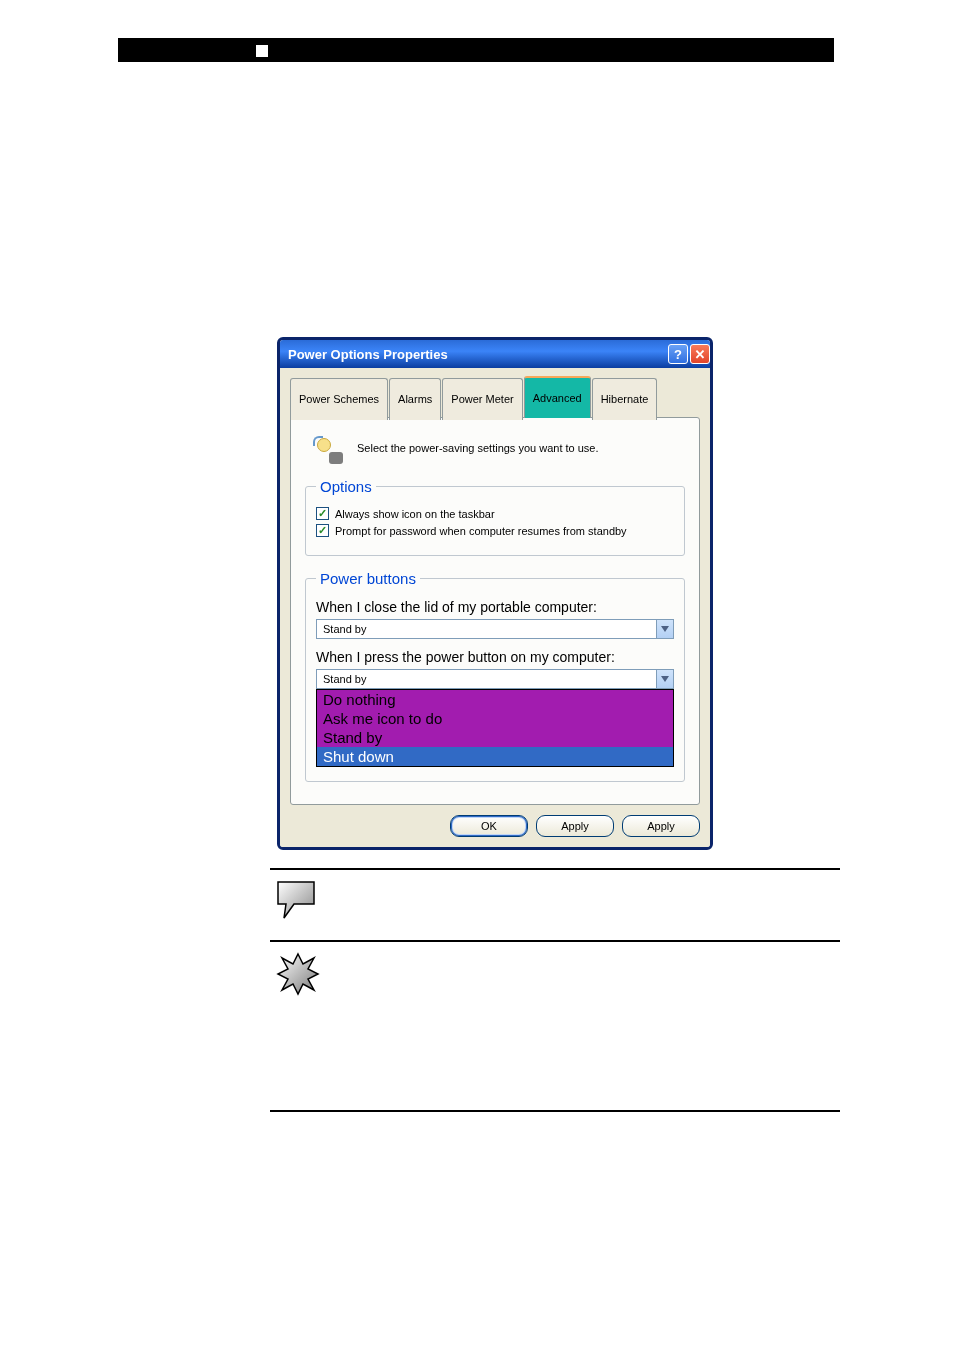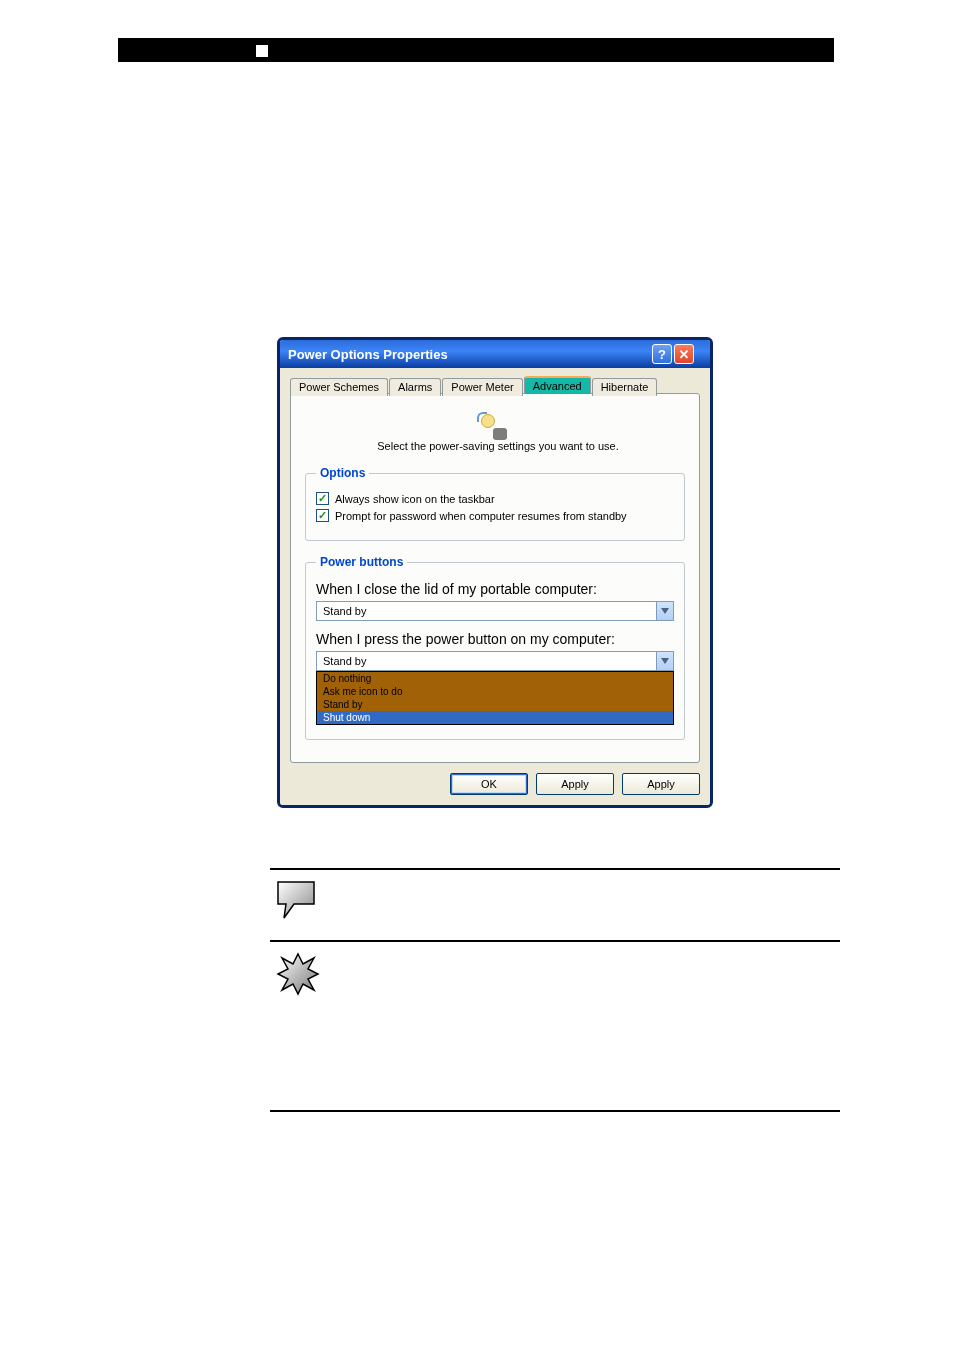--- a/index.html
+++ b/index.html
@@ -39,21 +39,21 @@
     color: #000;
   }
   .titlebar {
     background: linear-gradient(to bottom, #2b6cd8, #3b84f8 40%, #0a3da0);
     height: 28px;
     color: #fff;
     font-weight: bold;
     font-size: 13px;
     display: flex;
     align-items: center;
-    padding: 0 16px 0 8px;
+    padding: 0 0 0 8px;
   }
   .titlebar .title-text { flex: 1; }
   .titlebar .winbtn {
     width: 20px; height: 20px;
     margin-left: 2px;
     border: 1px solid #fff;
     border-radius: 3px;
     display: flex; align-items: center; justify-content: center;
     font-weight: bold;
     font-size: 13px;
@@ -69,21 +69,21 @@
     display: flex;
     position: relative;
     margin-bottom: -1px;
     z-index: 2;
   }
   .tab {
     background: #ECE9D8;
     border: 1px solid #919B9C;
     border-bottom: none;
     border-radius: 3px 3px 0 0;
-    padding: 2px 8px;
+    padding: 14px 8px;
     margin-right: 1px;
     font-size: 11px;
     cursor: pointer;
     position: relative;
   }
   .tab.inactive {
     background: #EFEBDE;
     top: 2px;
   }
   .tab.active {
@@ -92,34 +92,33 @@
     z-index: 3;
   }
   .tabpanel {
     background: #FCFCFA;
     border: 1px solid #919B9C;
     border-radius: 0 3px 3px 3px;
     padding: 14px 14px 18px 14px;
     position: relative;
     z-index: 1;
   }
-  .intro-row { display:flex; align-items:center; margin-bottom:14px; margin-left:6px;flex-direction:column;}
+  .intro-row { display:flex; align-items:center; margin-bottom:14px; margin-left:6px;}
   .intro-row .icon-box { width:36px; height:32px; margin-right:10px; position:relative;}
   .intro-text { font-size:11px; }
   fieldset.group {
     border: 1px solid #C0C8D0;
     border-radius: 3px;
     margin: 0 0 14px 0;
     padding: 8px 10px 14px 10px;
   }
   fieldset.group legend {
     color: #0046D5;
     padding: 0 4px;
-    font-size: 12px;
-    font-weight: bold;
+    font-size: 15px;
   }
   .chk-row { display:flex; align-items:center; margin:4px 0; }
   .chk {
     width:13px; height:13px;
     border:1px solid #1C5180;
     background:#fff;
     margin-right:6px;
     display:flex; align-items:center; justify-content:center;
     font-size:11px;
     color:#2A8C2A;
@@ -143,39 +142,39 @@
     width:17px; height:100%;
     background: linear-gradient(#cfe3fb,#b3d0f4);
     border-left:1px solid #7F9DB9;
     display:flex; align-items:center; justify-content:center;
     cursor:pointer;
   }
   .combo .combo-btn svg { width:8px; height:6px; }
   .label-line { font-size:14px; margin-top:4px; }
   .dropdown-list {
     border:1px solid #000;
-    background:#a16207;
+    background:#a21caf;
     width:100%;
     margin-top:-10px;
-    font-size:10px;
+    font-size:15px;
   }
   .dropdown-list .ditem { padding:1px 6px; cursor:pointer;}
   .dropdown-list .ditem.selected { background:#316AC5; color:#fff; }
   .button-row {
     display:flex;
     justify-content:flex-end;
     gap:8px;
     margin-top:10px;
   }
   .btn {
     width:78px;
     height:22px;
     background: linear-gradient(#fff,#ECE9D8);
     border:1px solid #003C74;
-    border-radius:2px;
+    border-radius:9px;
     font-size:11px;
     display:flex; align-items:center; justify-content:center;
     cursor:pointer;
   }
   .btn.default {
     box-shadow: 0 0 0 1px #316AC5 inset, 0 0 0 2px #C1D7F6 inset;
   }
   .hr-line {
     position:absolute;
     left:270px;

